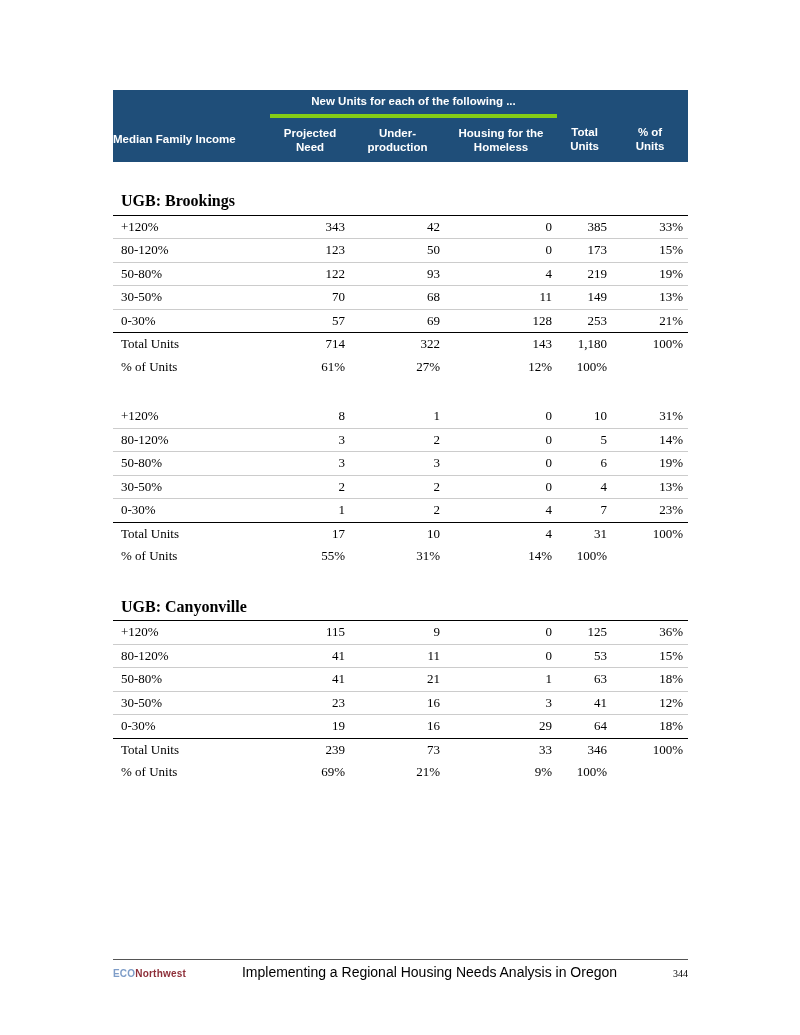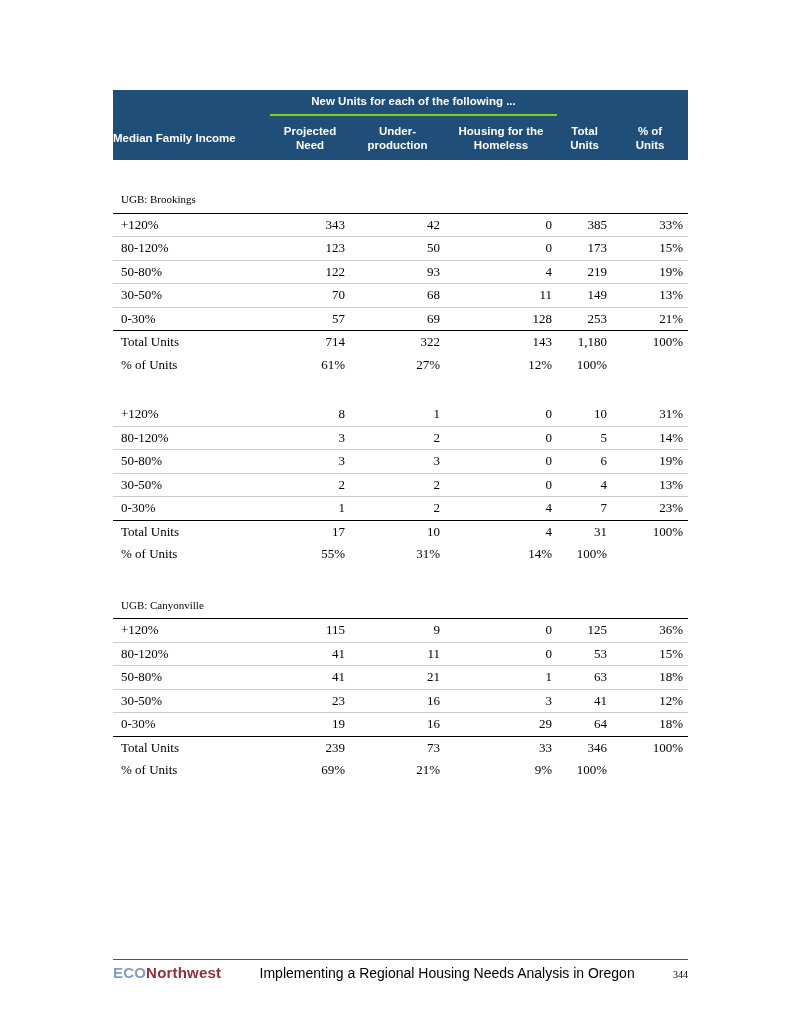--- a/index.html
+++ b/index.html
@@ -10,44 +10,44 @@
   }
   .content{position:absolute;left:113px;top:90px;width:575px;}
 
   
   table{border-collapse:collapse;table-layout:fixed;}
   .head-table{width:575px;background:var(--header_bg,#1F4E79);color:var(--header_text,#ffffff);
     font-family:"Liberation Sans","DejaVu Sans",sans-serif;font-weight:bold;}
   .head-table td{padding:0;vertical-align:middle;}
   .head-top td{height:22px;}
   .head-top .span-cell{
-    text-align:center;font-size:11.5px;border-bottom:2px solid #84cc16;padding-bottom:2px;
+    text-align:center;font-size:11.5px;border-bottom:4px solid #84cc16;padding-bottom:2px;
   }
   .head-cols td{height:44px;text-align:center;font-size:11.5px;line-height:14px;white-space:pre-line;}
   .head-cols .income{text-align:left;white-space:normal;}
 
   
   .body-table{width:575px;margin-top:27px;font-size:13px;}
   .body-table td{padding:3px 5px 3px 0;line-height:16.5px;}
   .sec-title-row td{
-    font-weight:normal;font-size:11px;padding:4px 0 5px 8px;
+    font-weight:bold;font-size:16px;padding:4px 0 5px 8px;
     border-bottom:1.5px solid #000;
   }
   .data-row td{border-bottom:0.8px solid #cccccc;}
   .last-data-row td{border-bottom:1.5px solid #000;}
   .total-row td, .pct-row td{border-bottom:none;}
   td.lbl{text-align:left;padding-left:8px;}
   td.num{text-align:right;}
 
   
   .footer{position:absolute;left:113px;top:959px;width:575px;
     font-family:"Liberation Sans","DejaVu Sans",sans-serif;font-size:10px;}
   .footer-rule{border-top:1px solid #555;height:0;}
   .footer-row{display:flex;align-items:baseline;justify-content:space-between;padding-top:4px;}
-  .brand{font-weight:bold;font-size:15px;letter-spacing:0.2px;}
+  .brand{font-weight:bold;font-size:10px;letter-spacing:0.2px;}
   .brand-eco{color:var(--brand_blue,#7E9DC8);}
   .brand-rest{color:var(--brand_red,#8E2F39);}
   .footer-center{font-size:14px;color:#000;}
   .footer-page{font-family:"Liberation Serif","DejaVu Serif",serif;font-size:10px;}
 </style>
 </head>
 <body>
 
 <div class="content">
 

